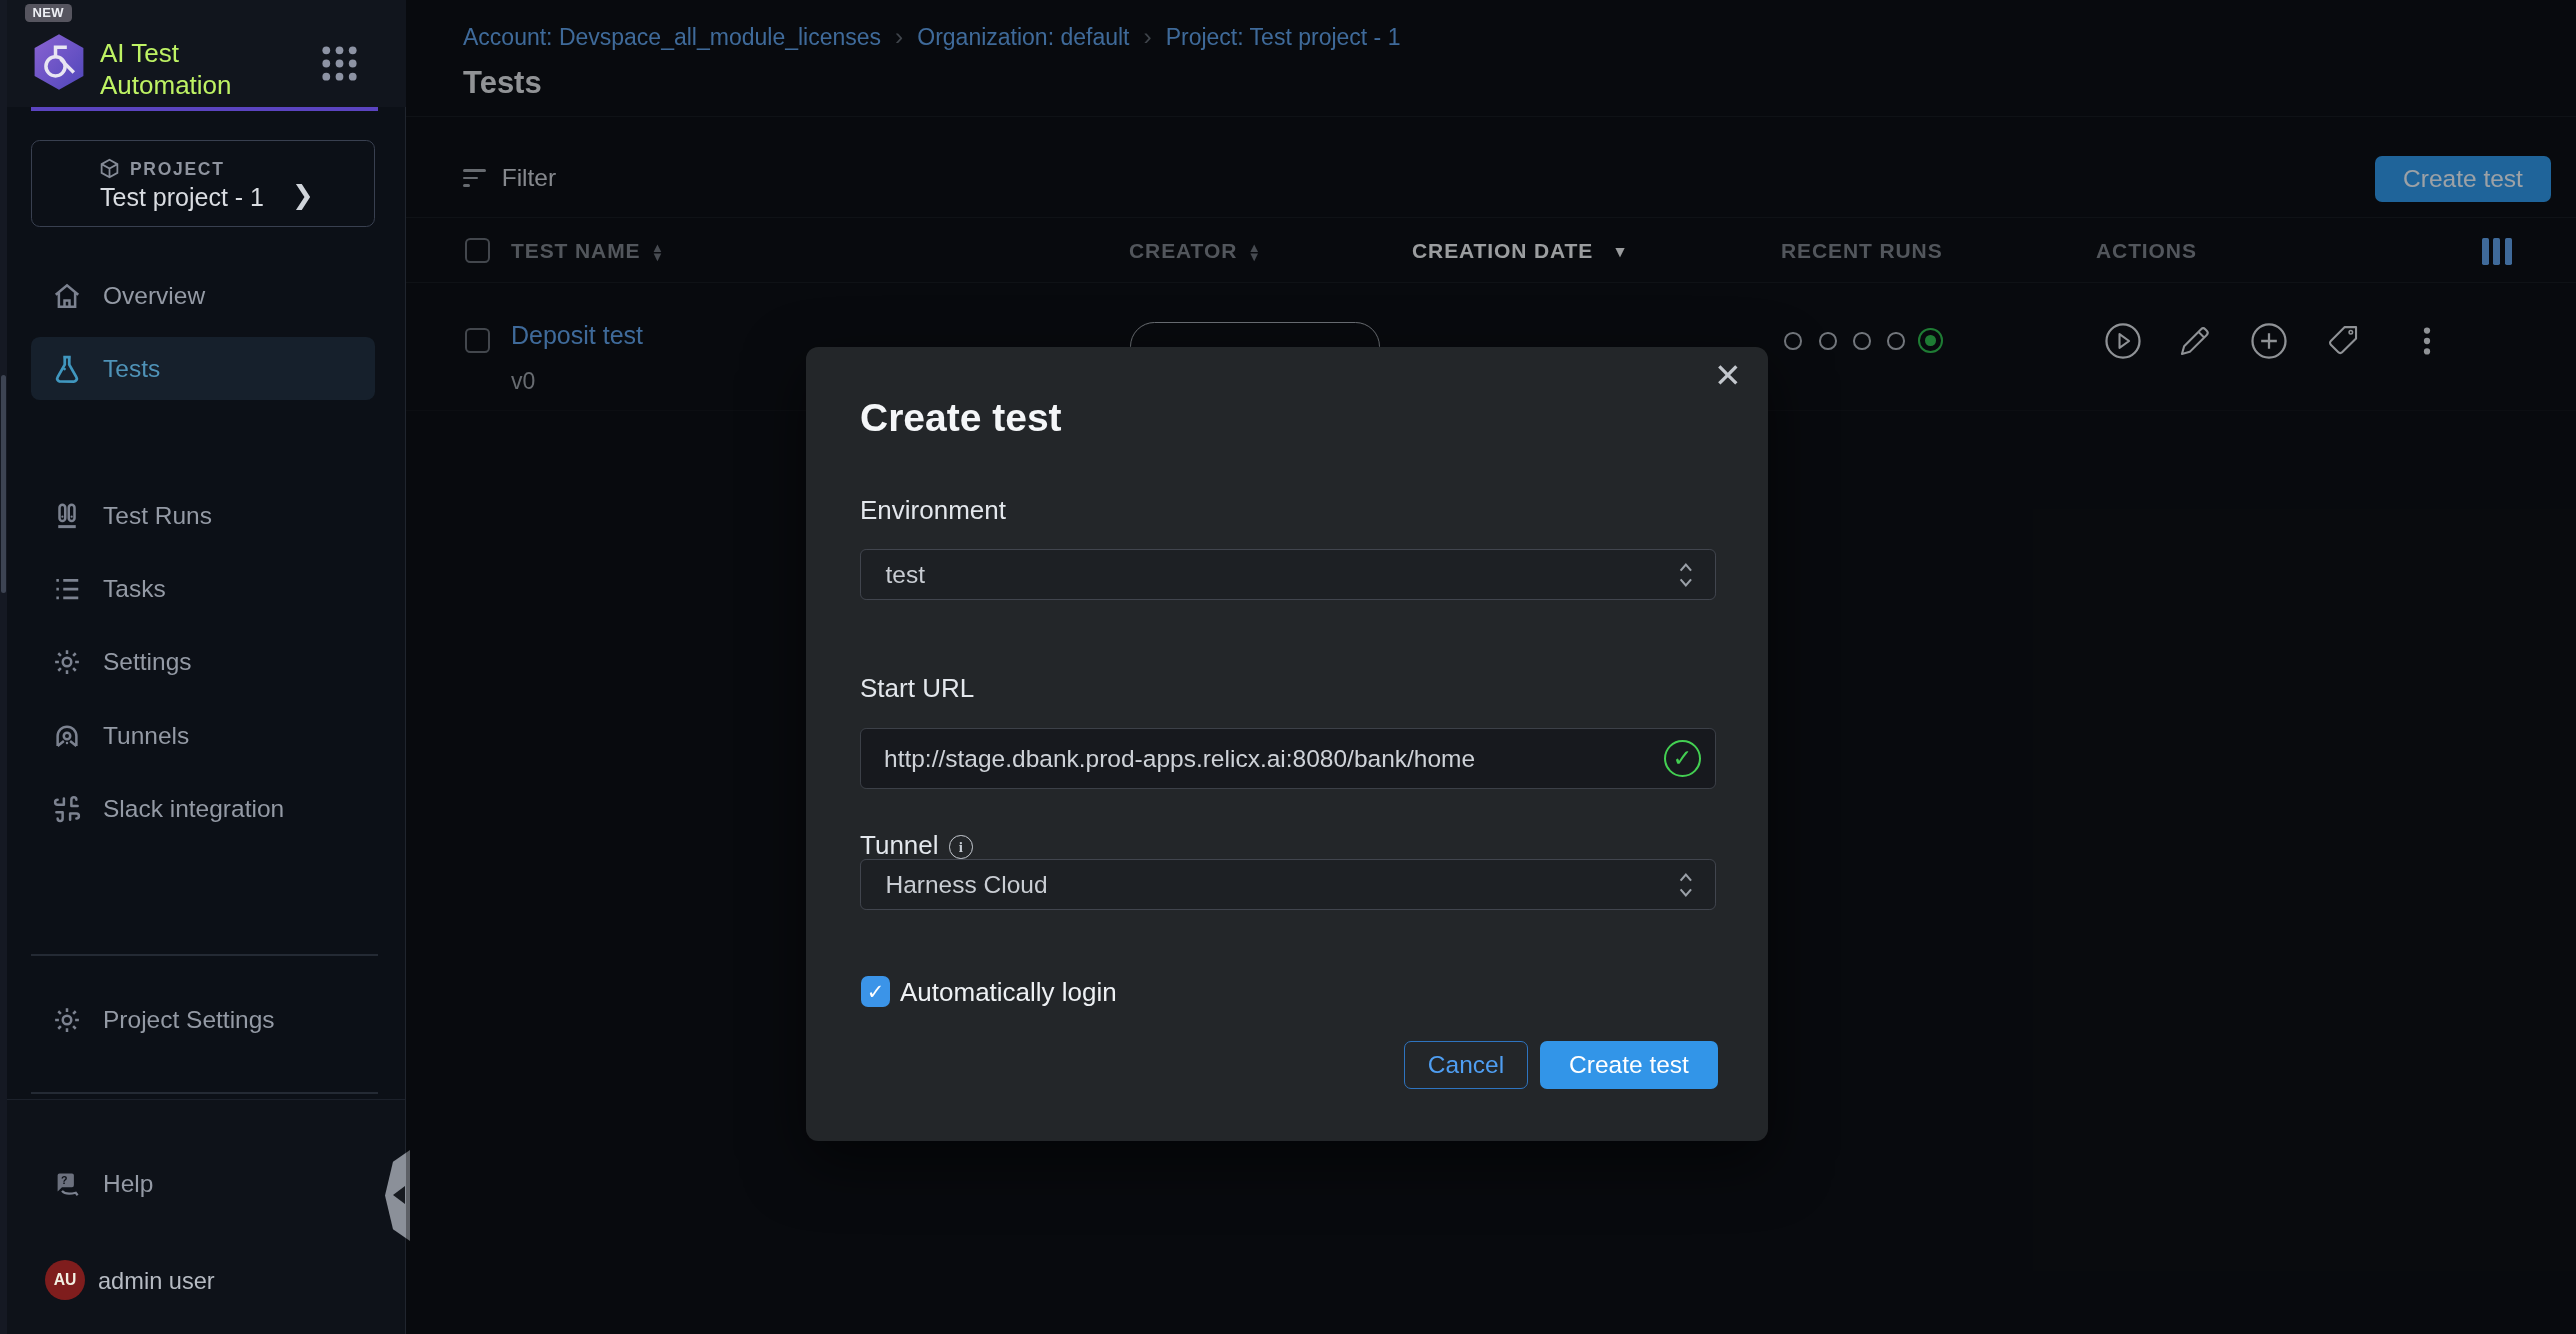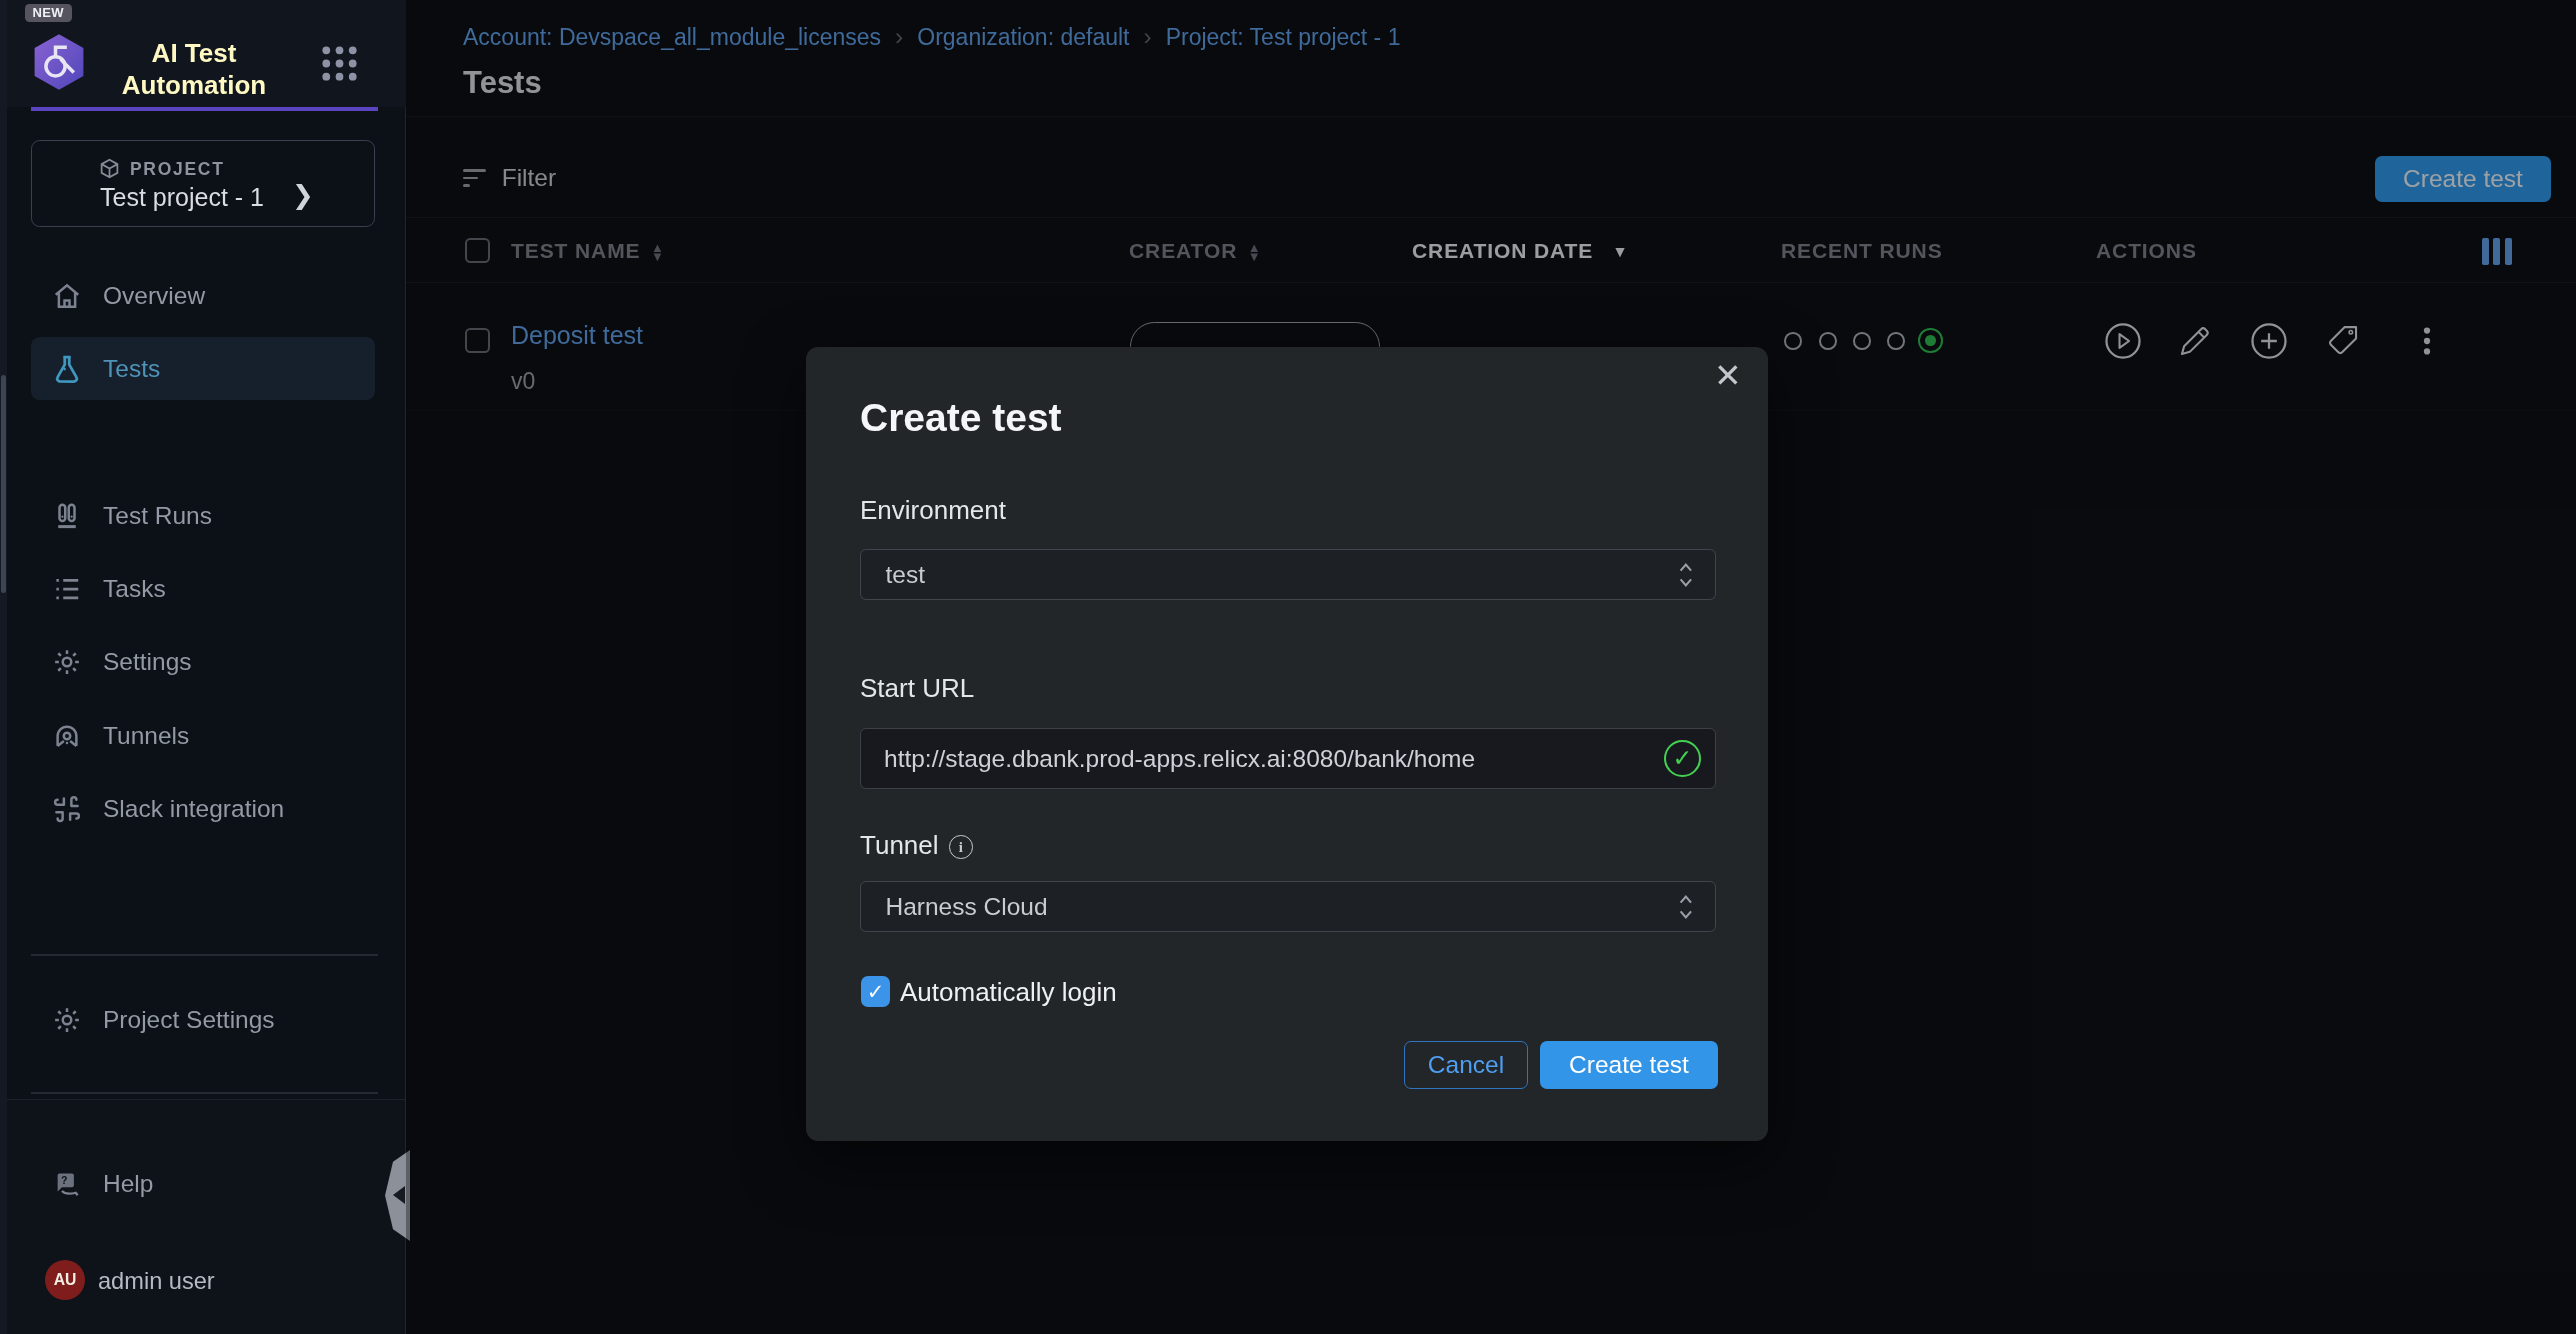--- a/index.html
+++ b/index.html
@@ -9,22 +9,22 @@
 
   
   #sidebar { position:absolute; left:0; top:0; width:406px; height:1334px;
              background:#0c1017; border-right:0.9px solid #20252e; z-index:20; }
   .sb-head-bg { left:7px; top:0; width:399px; height:107px; background:#11151d; }
   .scroll-track { left:0; top:0; width:7px; height:1334px; background:#151923; }
   .scroll-thumb { left:0.9px; top:375px; width:5.2px; height:218px; background:#3d4453; border-radius:2.6px; }
   .new-badge { left:24.5px; top:3.5px; padding:1.7px 7.9px; background:#56555f; color:#eef0f5;
                font-size:13px; font-weight:700; border-radius:4.4px; letter-spacing:0.4px; }
   .logo-hex { left:32px; top:33px; width:54px; height:58px; }
-  .app-title { left:100px; top:37px; width:188px; font-size:26px; font-weight:700;
-               color:#fef9c3; line-height:32px;text-align:center; }
+  .app-title { left:100px; top:37px; width:188px; font-size:26px; font-weight:400;
+               color:#bef264; line-height:32px; }
   .grid-icon { left:321px; top:45px; width:37px; height:37px; color:#8d93a4; }
   .purple-line { left:31px; top:107px; width:347px; height:3.5px; background:#5b44c0; }
 
   .project-card { left:31px; top:140px; width:344px; height:87px;
                   border:1.7px solid #394050; border-radius:8.7px; }
   .proj-cube { left:99px; top:158px; width:21px; height:21px; color:#858b97; }
   .proj-label { left:130px; top:159px; font-size:17.5px; font-weight:700; letter-spacing:1.7px; color:#8e939e;text-align:right; }
   .proj-name { left:100px; top:183px; font-size:25px; color:#d9dce1; }
   .proj-chevron { left:292px; top:180px; font-size:26px; color:#d0d4da; }
 
@@ -346,21 +346,21 @@
 
   <div class="abs m-label" style="left:54px; top:326px">Start URL</div>
   <div class="abs m-input">
     <span>http://stage.dbank.prod-apps.relicx.ai:8080/bank/home</span>
     <span class="url-check">✓</span>
   </div>
 
   <div class="abs m-label" style="left:54px; top:483px">
     <span>Tunnel</span><span class="info-icon">i</span>
   </div>
-  <div class="abs m-select" style="top:534px">
+  <div class="abs m-select" style="top:512px">
     <span>Harness Cloud</span>
     <svg class="sel-chevrons" viewBox="0 0 18 32">
       <path d="M3 11 L9 4 L15 11 M3 21 L9 28 L15 21" fill="none" stroke="currentColor" stroke-width="2.4"></path>
     </svg>
   </div>
 
   <div class="abs m-checkbox">✓</div>
   <div class="abs m-check-label">Automatically login</div>
 
   <div class="abs btn-cancel">Cancel</div>

